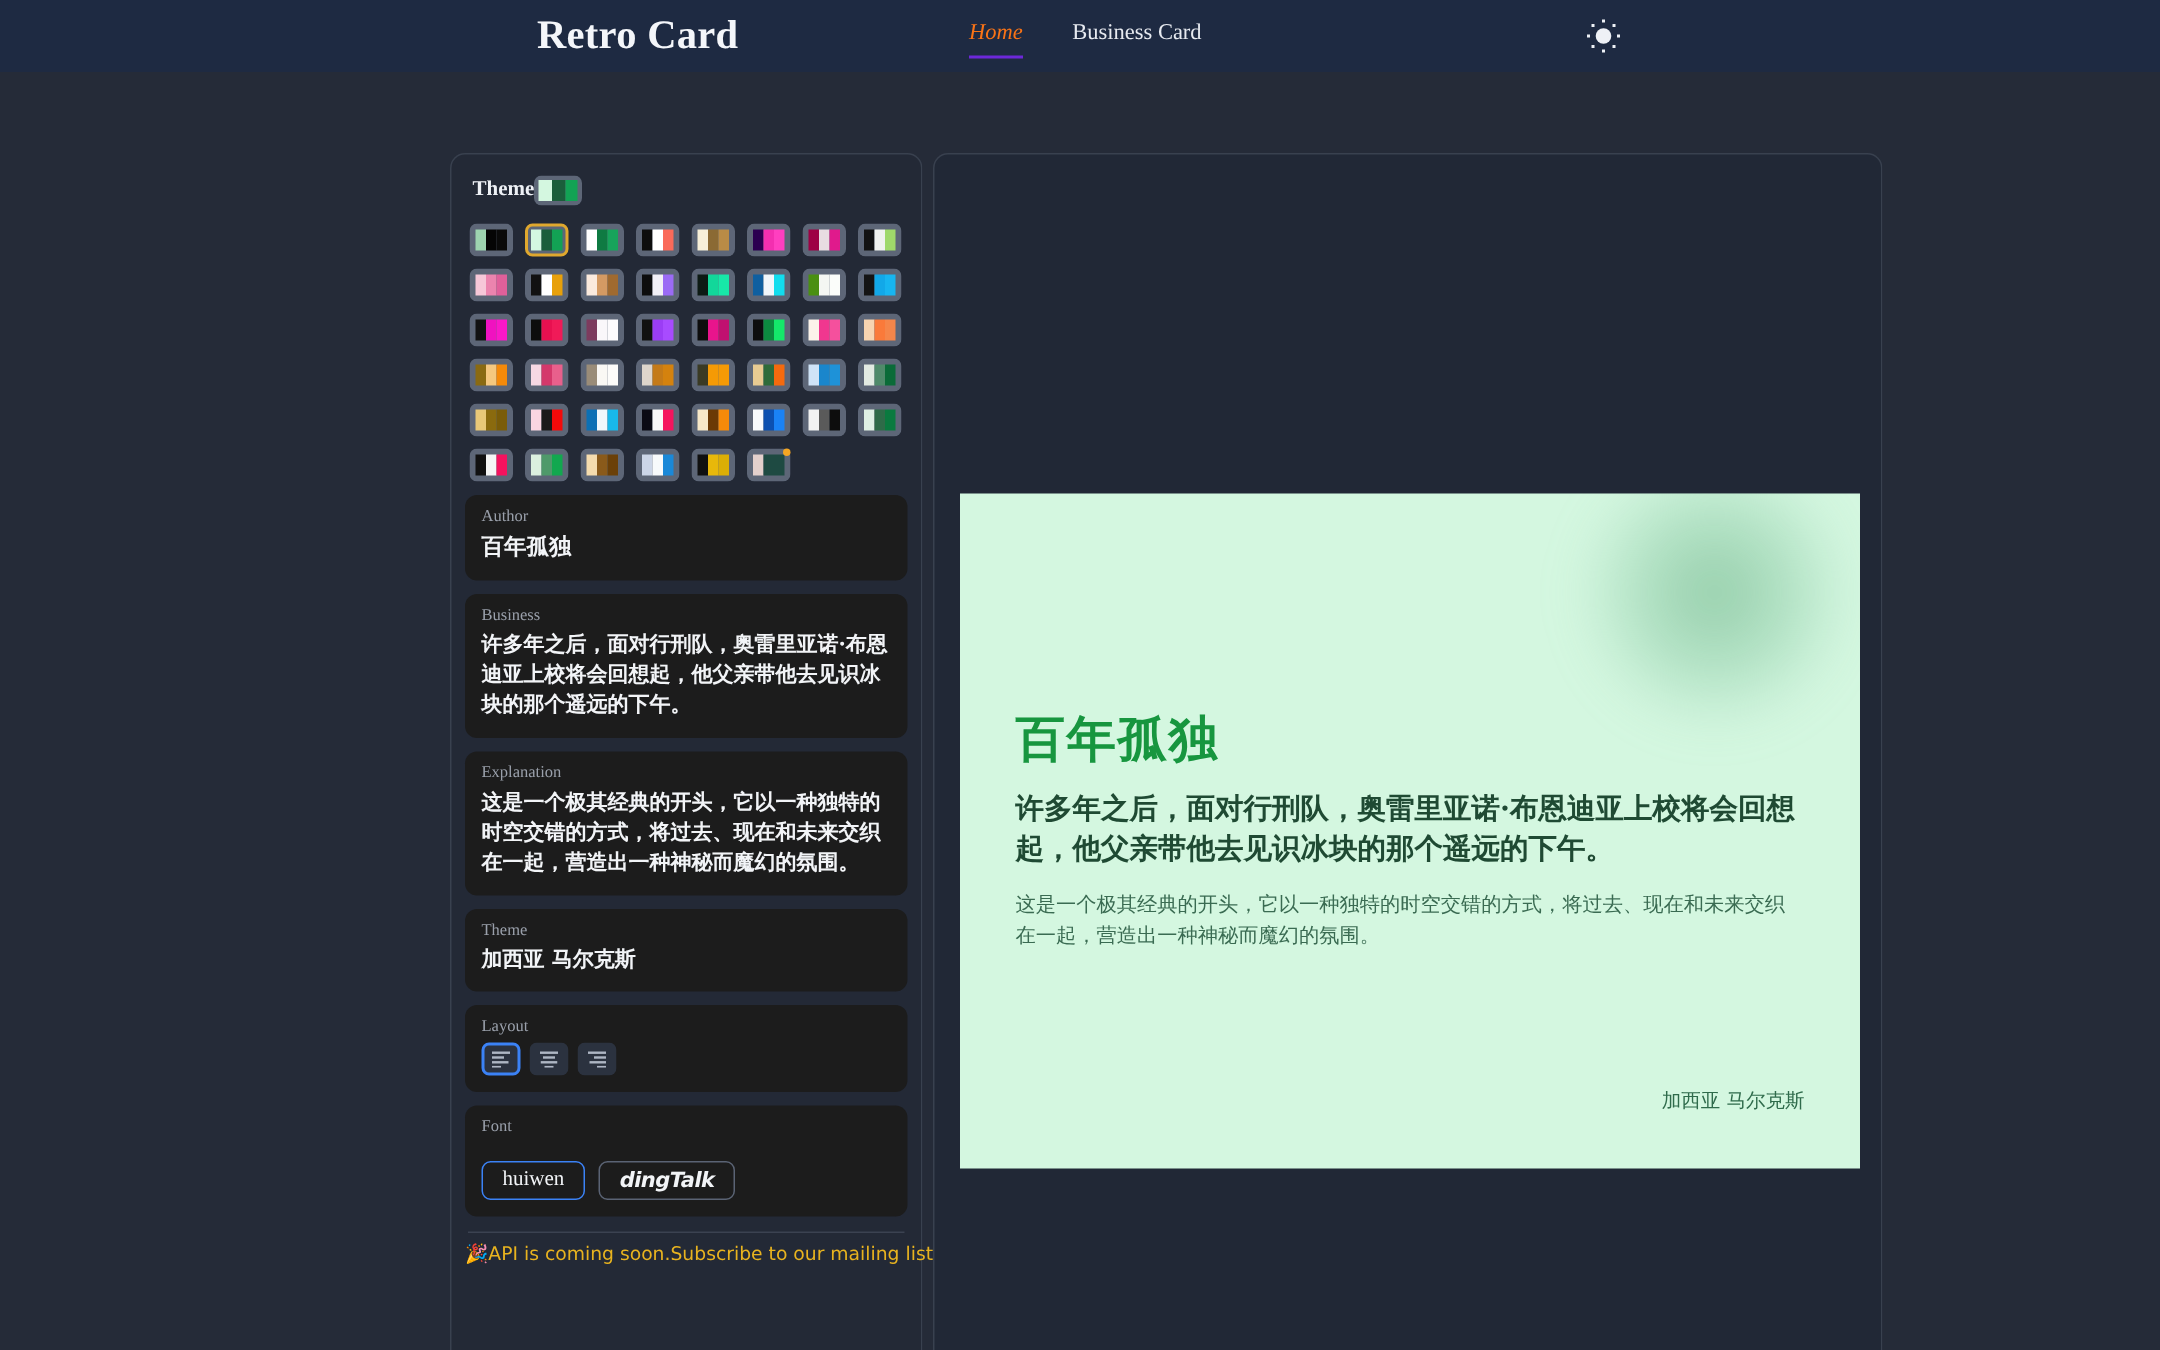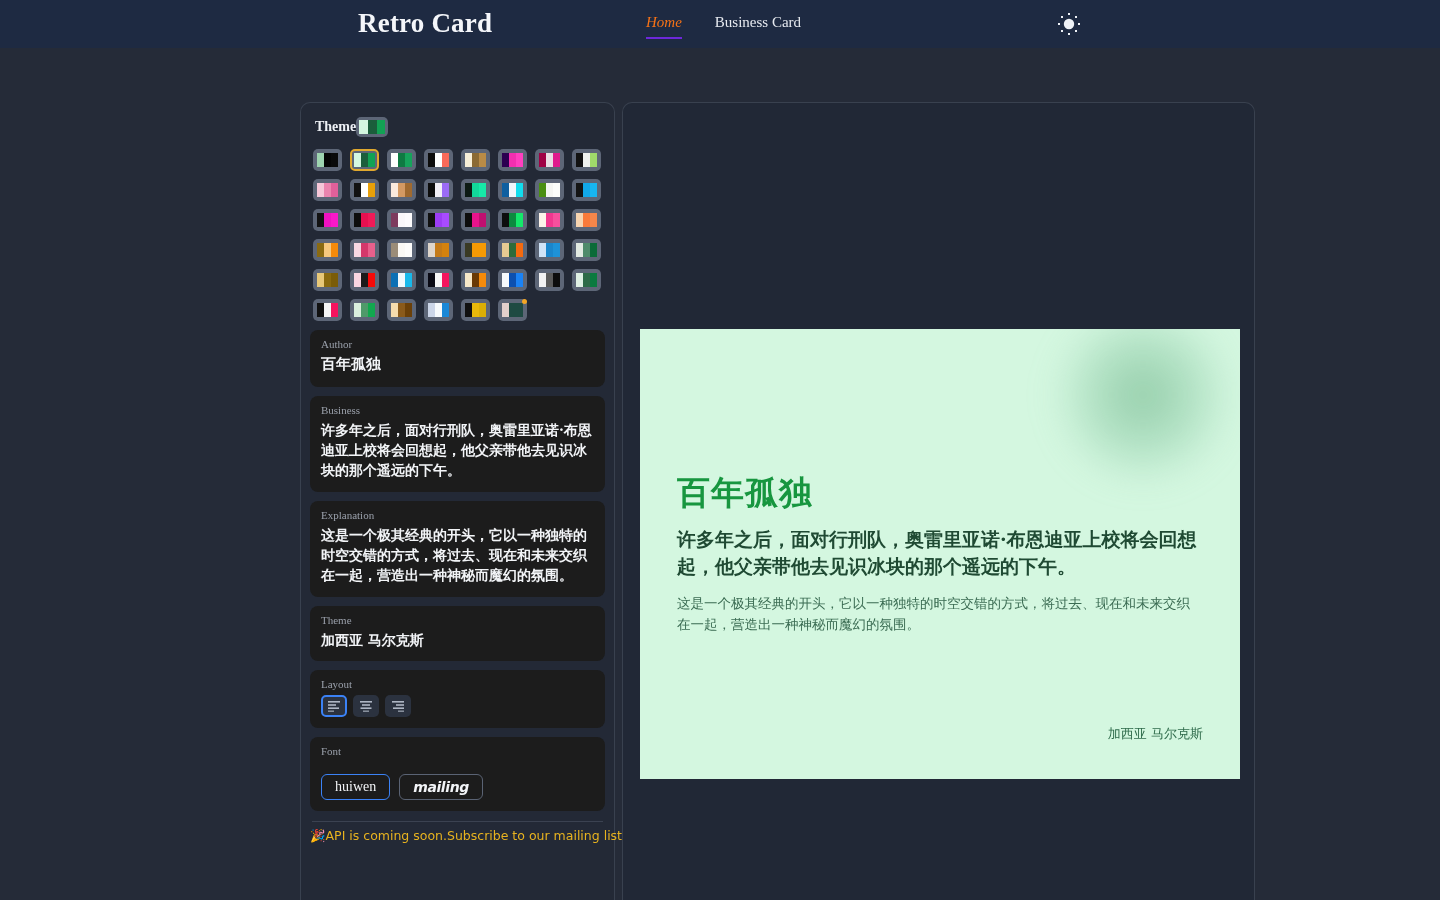--- a/index.html
+++ b/index.html
@@ -575,21 +575,21 @@
             <rect x="7" y="10.6" width="6" height="1.1" fill="#aeb6c4"></rect>
           </svg>
         </div>
       </div>
     </div>
 
     <div class="field" id="field-font">
       <div class="field-label">Font</div>
       <div id="font-row">
         <div class="font-btn selected">huiwen</div>
-        <div class="font-btn sans">mailing</div>
+        <div class="font-btn sans">dingTalk</div>
       </div>
     </div>
 
     <div id="panel-divider"></div>
 
     <div id="api-notice">🎉API is coming soon.Subscribe to our mailing list?</div>
 
   </div>
 
   <div id="right-panel">

